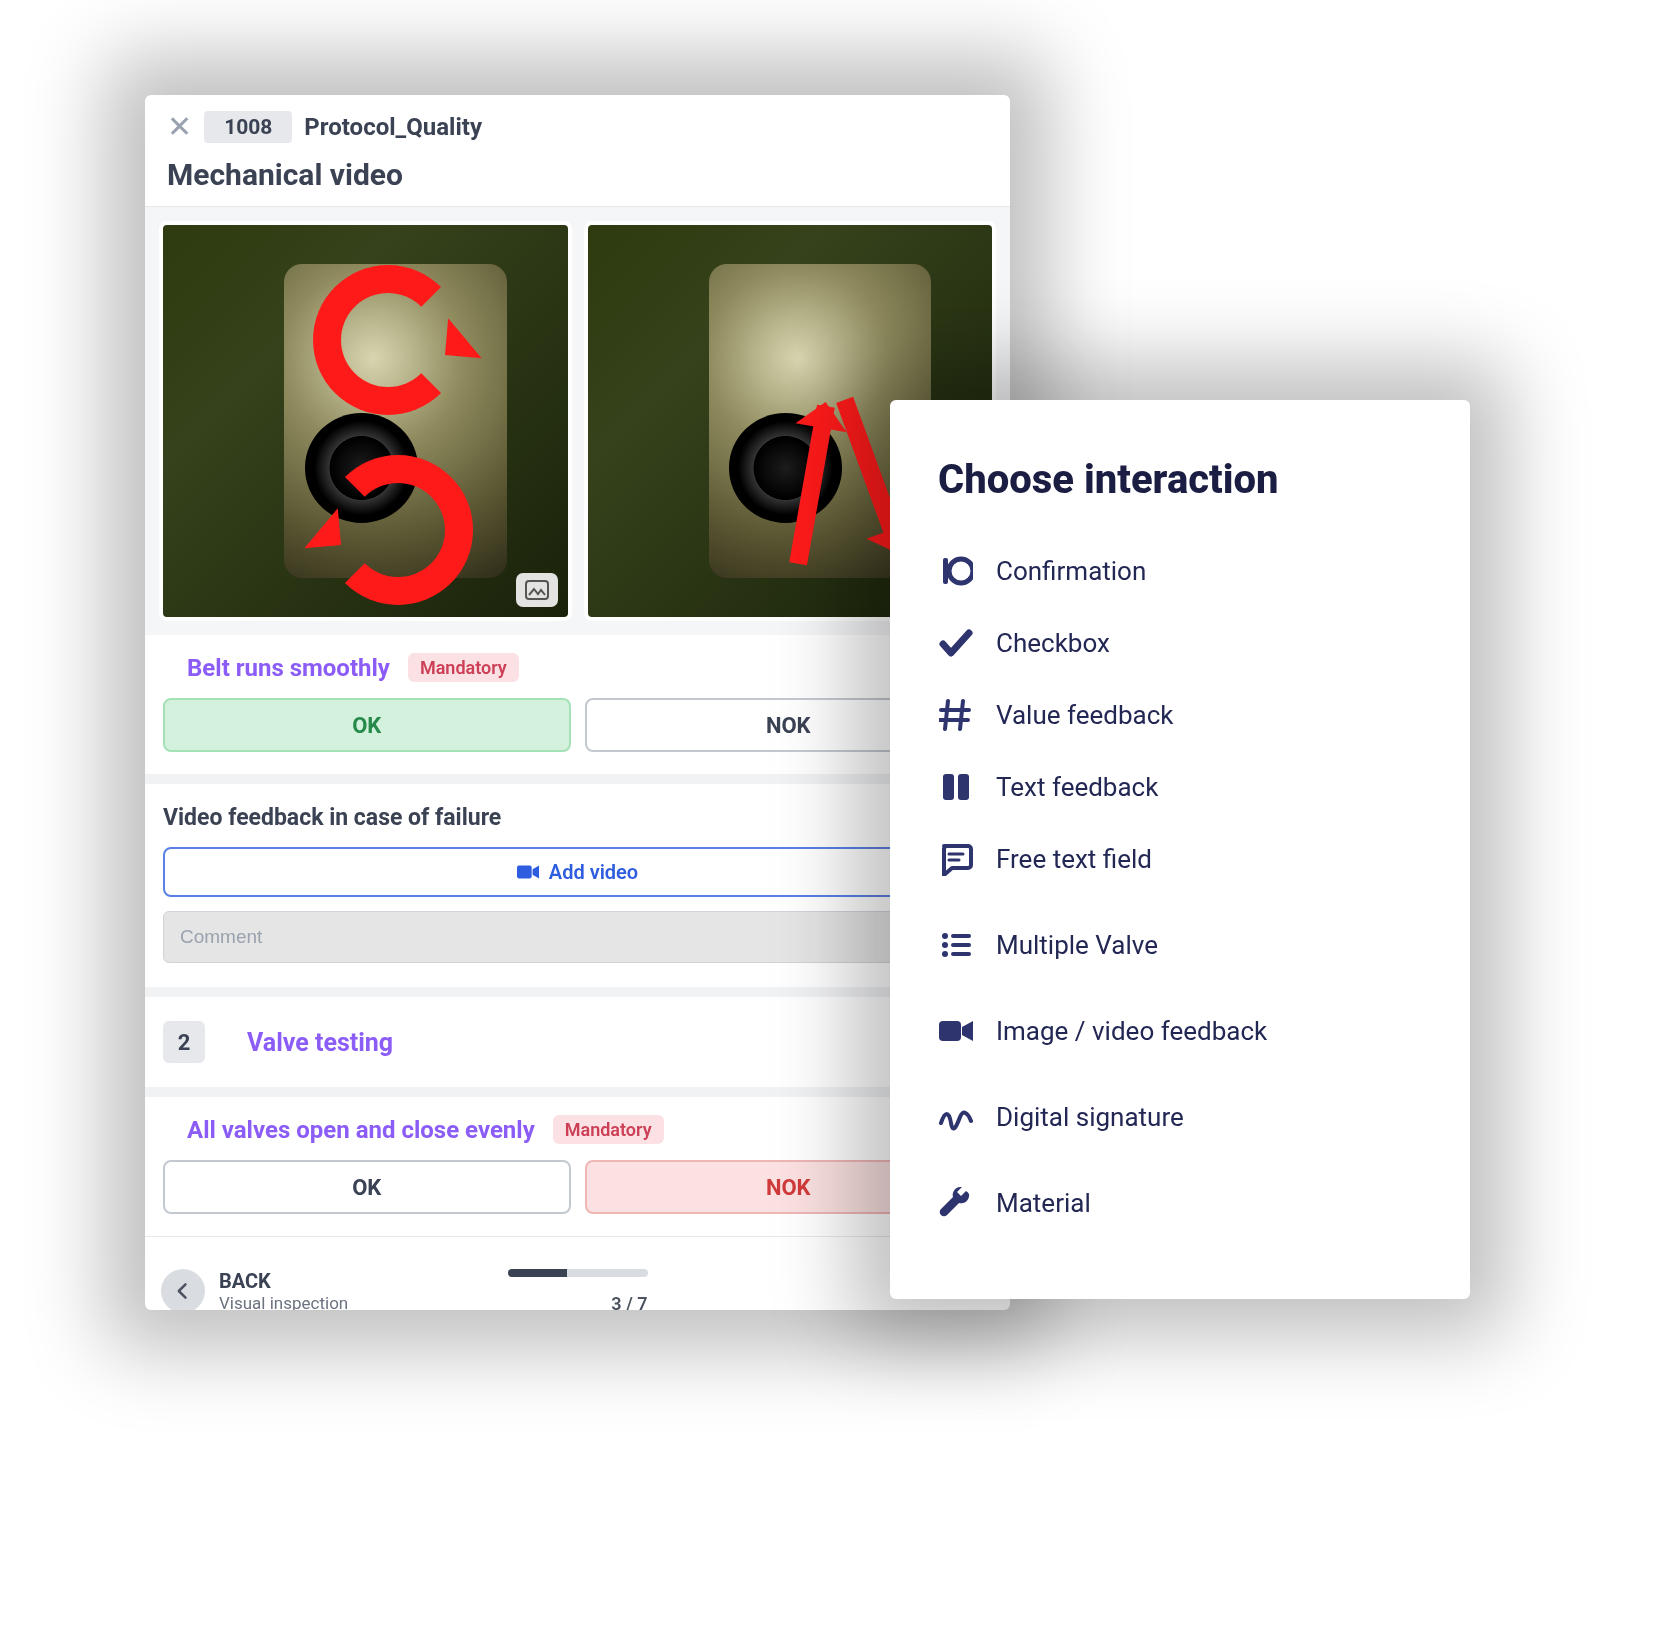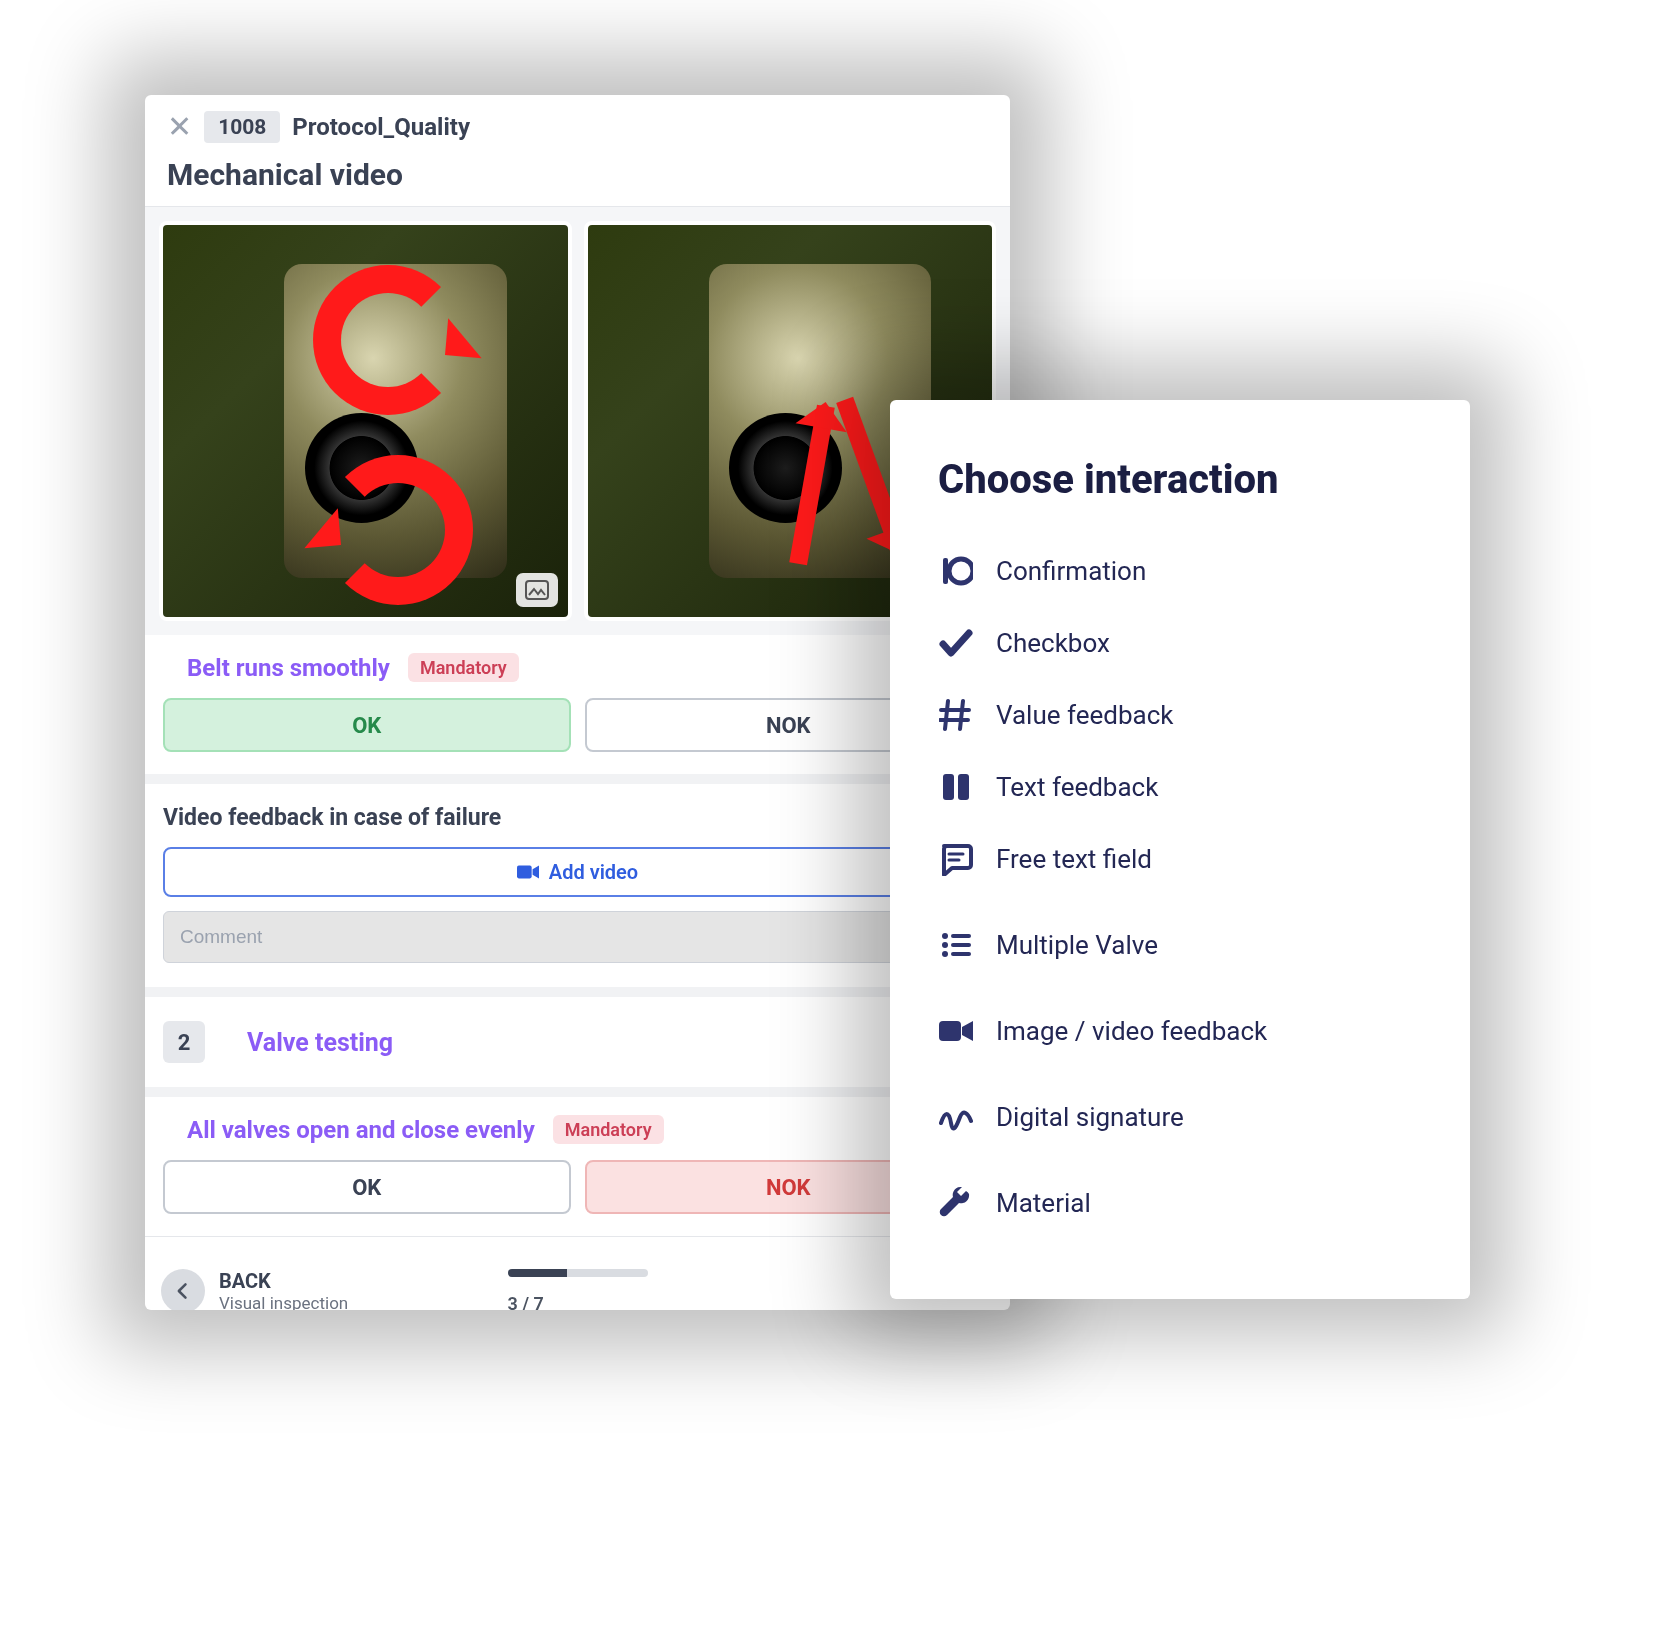--- a/index.html
+++ b/index.html
@@ -37,21 +37,21 @@
     font-size: 30px;
     line-height: 1;
     color: #9aa2af;
     cursor: pointer;
   }
   .doc-id-chip {
     background: #e6e8ec;
     color: #3a4254;
     font-weight: 700;
     font-size: 21px;
-    padding: 4px 14px;
+    padding: 4px 20px;
     border-radius: 4px;
   }
   .doc-title {
     color: #3a4254;
     font-weight: 700;
     font-size: 24px;
   }
 
   
   .section-title {
@@ -295,21 +295,21 @@
   .nav-back-btn svg { width: 20px; height: 20px; }
   .nav-back-text { display: flex; flex-direction: column; }
   .nav-back-text .t { font-size: 20px; font-weight: 700; color: #3a4254; }
   .nav-back-text .s { font-size: 17px; color: #6b7280; }
   .nav-center {
     position: absolute;
     left: 50%;
     transform: translateX(-50%);
     display: flex;
     flex-direction: column;
-    align-items: flex-start;
+    align-items: flex-end;
     gap: 16px;
   }
   .prog-track {
     width: 140px;
     height: 8px;
     background: #d9dce1;
     border-radius: 4px;
     overflow: hidden;
   }
   .prog-fill {

